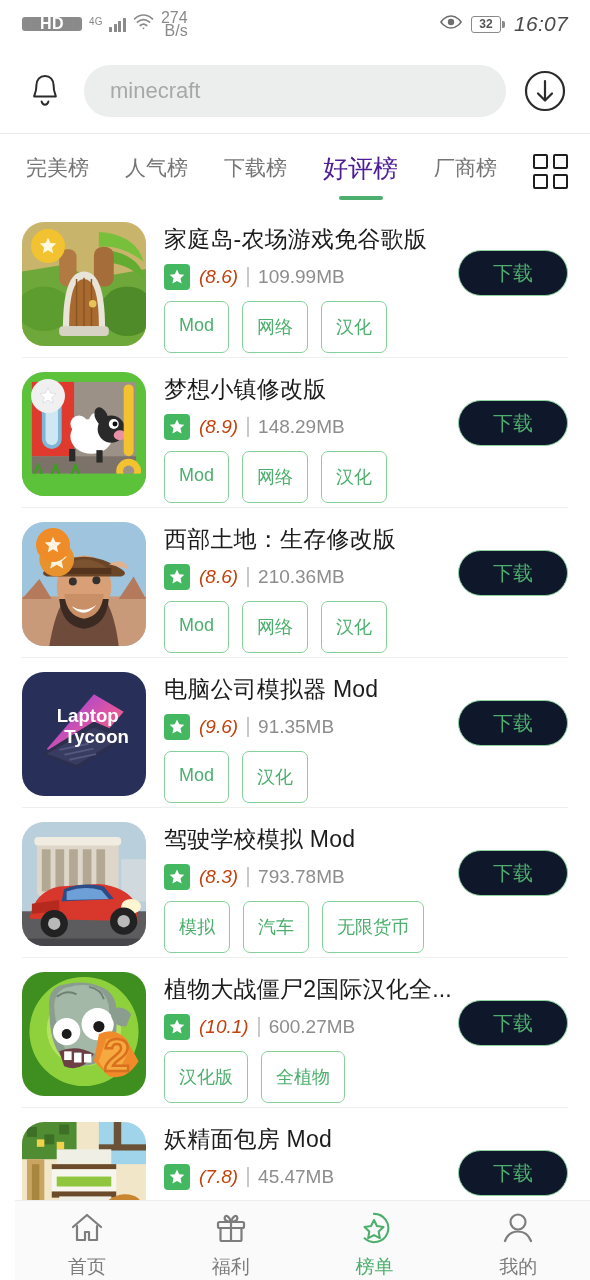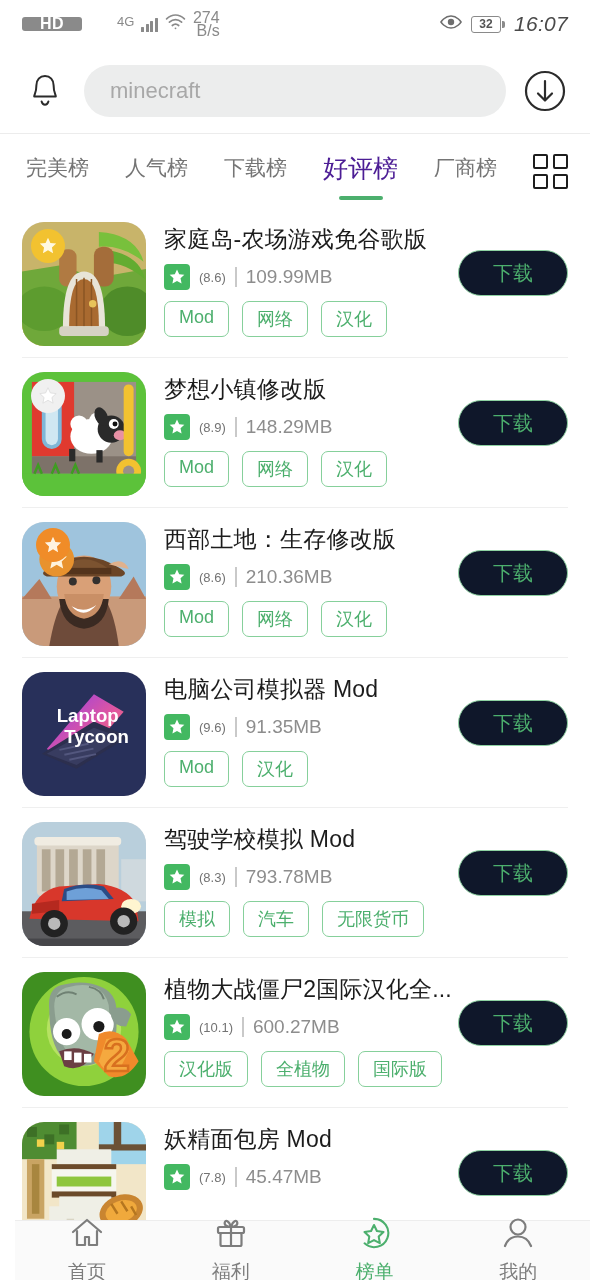--- a/index.html
+++ b/index.html
@@ -15,21 +15,21 @@
   .statusbar {
     height: 48px; display: flex; align-items: center;
     padding: 0 22px; background: #fff; color: #8a8a8a;
   }
   .sb-left { display: flex; align-items: center; gap: 7px; }
   .sb-right { margin-left: auto; display: flex; align-items: center; gap: 9px; }
   .hd-badge {
     font-size: 16px; font-weight: bold; color: #fff; background: #8a8a8a;
     border-radius: 3px; padding: 1px 18px; letter-spacing: .5px; line-height: 12px;
   }
-  .net-4g { font-size: 13px; line-height: 11px; align-self: flex-start; margin-top: 5px; margin-left: 28px; }
+  .net-4g { font-size: 10px; line-height: 11px; align-self: flex-start; margin-top: 5px; }
   .bars { display: flex; align-items: flex-end; gap: 1.5px; height: 15px; }
   .bars i { width: 3px; background: #8a8a8a; display: block; border-radius: .5px; }
   .bars i:nth-child(1){height:5px}.bars i:nth-child(2){height:8px}
   .bars i:nth-child(3){height:11px}.bars i:nth-child(4){height:14px}
   .speed { font-size: 16px; line-height: 13px; text-align: right; }
   .battery {
     display: flex; align-items: center;
   }
   .batt-body {
     border: 1.6px solid #8a8a8a; border-radius: 3px; width: 30px; height: 17px;
@@ -90,40 +90,40 @@
   .info { flex: 1; padding-left: 18px; padding-top: 2px; min-width: 0; }
   .title {
     font-size: 23px; color: #1c1c1c; white-space: nowrap;
     overflow: hidden; text-overflow: ellipsis; margin-bottom: 9px; letter-spacing: .2px;
   }
   .meta { display: flex; align-items: center; gap: 9px; margin-bottom: 11px; }
   .star-chip {
     width: 26px; height: 26px; background: #43b861; border-radius: 4px;
     display:flex; align-items:center; justify-content:center; flex: 0 0 26px;
   }
-  .score { font-size: 13px; color: #737373; }
+  .score { font-size: 19px; color: #c2410c; font-style: italic; }
   .bar-sep { width: 2px; height: 20px; background: #c9c9c9; }
   .size { font-size: 19px; color: #8d8d8d; }
   .tags { display: flex; gap: 13px; }
   .tag {
     border: 1.5px solid #86d09b; color: #4caf6d; border-radius: 7px;
-    font-size: 18px; padding: 5px 14px; white-space: nowrap;
+    font-size: 18px; padding: 13px 14px; white-space: nowrap;
   }
   .dl-btn {
     position: absolute; right: 22px; top: 42px;
     width: 110px; height: 46px; border-radius: 23px;
     border: 1.5px solid #8ed2a2; color: #4caf6d; background: #0f172a;
     font-size: 20px; display:flex; align-items:center; justify-content:center;
     font-family: inherit;
   }
 
   
   .bottomnav {
-    position: absolute; left: 15px; right: 0; bottom: 0; height: 60px;
-    background: #fafafa; display: flex; border-top: 1px solid #ededed;
+    position: absolute; left: 15px; right: 0; bottom: 0; height: 80px;
+    background: #fafafa; display: flex; border-top: 1px solid #ededed; align-items: flex-end;
   }
   .nav-item {
     flex: 1; display: flex; flex-direction: column; align-items: center;
     justify-content: center; gap: 5px; color: #7d7d7d; font-size: 19px;
   }
   .nav-item.active { color: #4caf6d; }
 
   
   .art { position: absolute; inset: 0; }
 </style>
@@ -481,21 +481,20 @@
                 <path d="M12 2l2.9 6.3 6.9.8-5.1 4.7 1.4 6.8L12 17.2 5.9 20.6l1.4-6.8L2.2 9.1l6.9-.8z"></path>
               </svg>
           </span>
           <span class="score">(10.1)</span>
           <span class="bar-sep"></span>
           <span class="size">600.27MB</span>
         </div>
         <div class="tags">
           <span class="tag">汉化版</span>
           <span class="tag">全植物</span>
-          <span class="tag">国际版</span>
         </div>
       </div>
       <button class="dl-btn">下载</button>
       <div class="sep"></div>
     </div>
 
     <div class="row">
       <div class="thumb">
         <svg class="art" viewBox="0 0 100 100" preserveAspectRatio="none">
           <rect width="100" height="100" fill="#f2e6c8"></rect>

